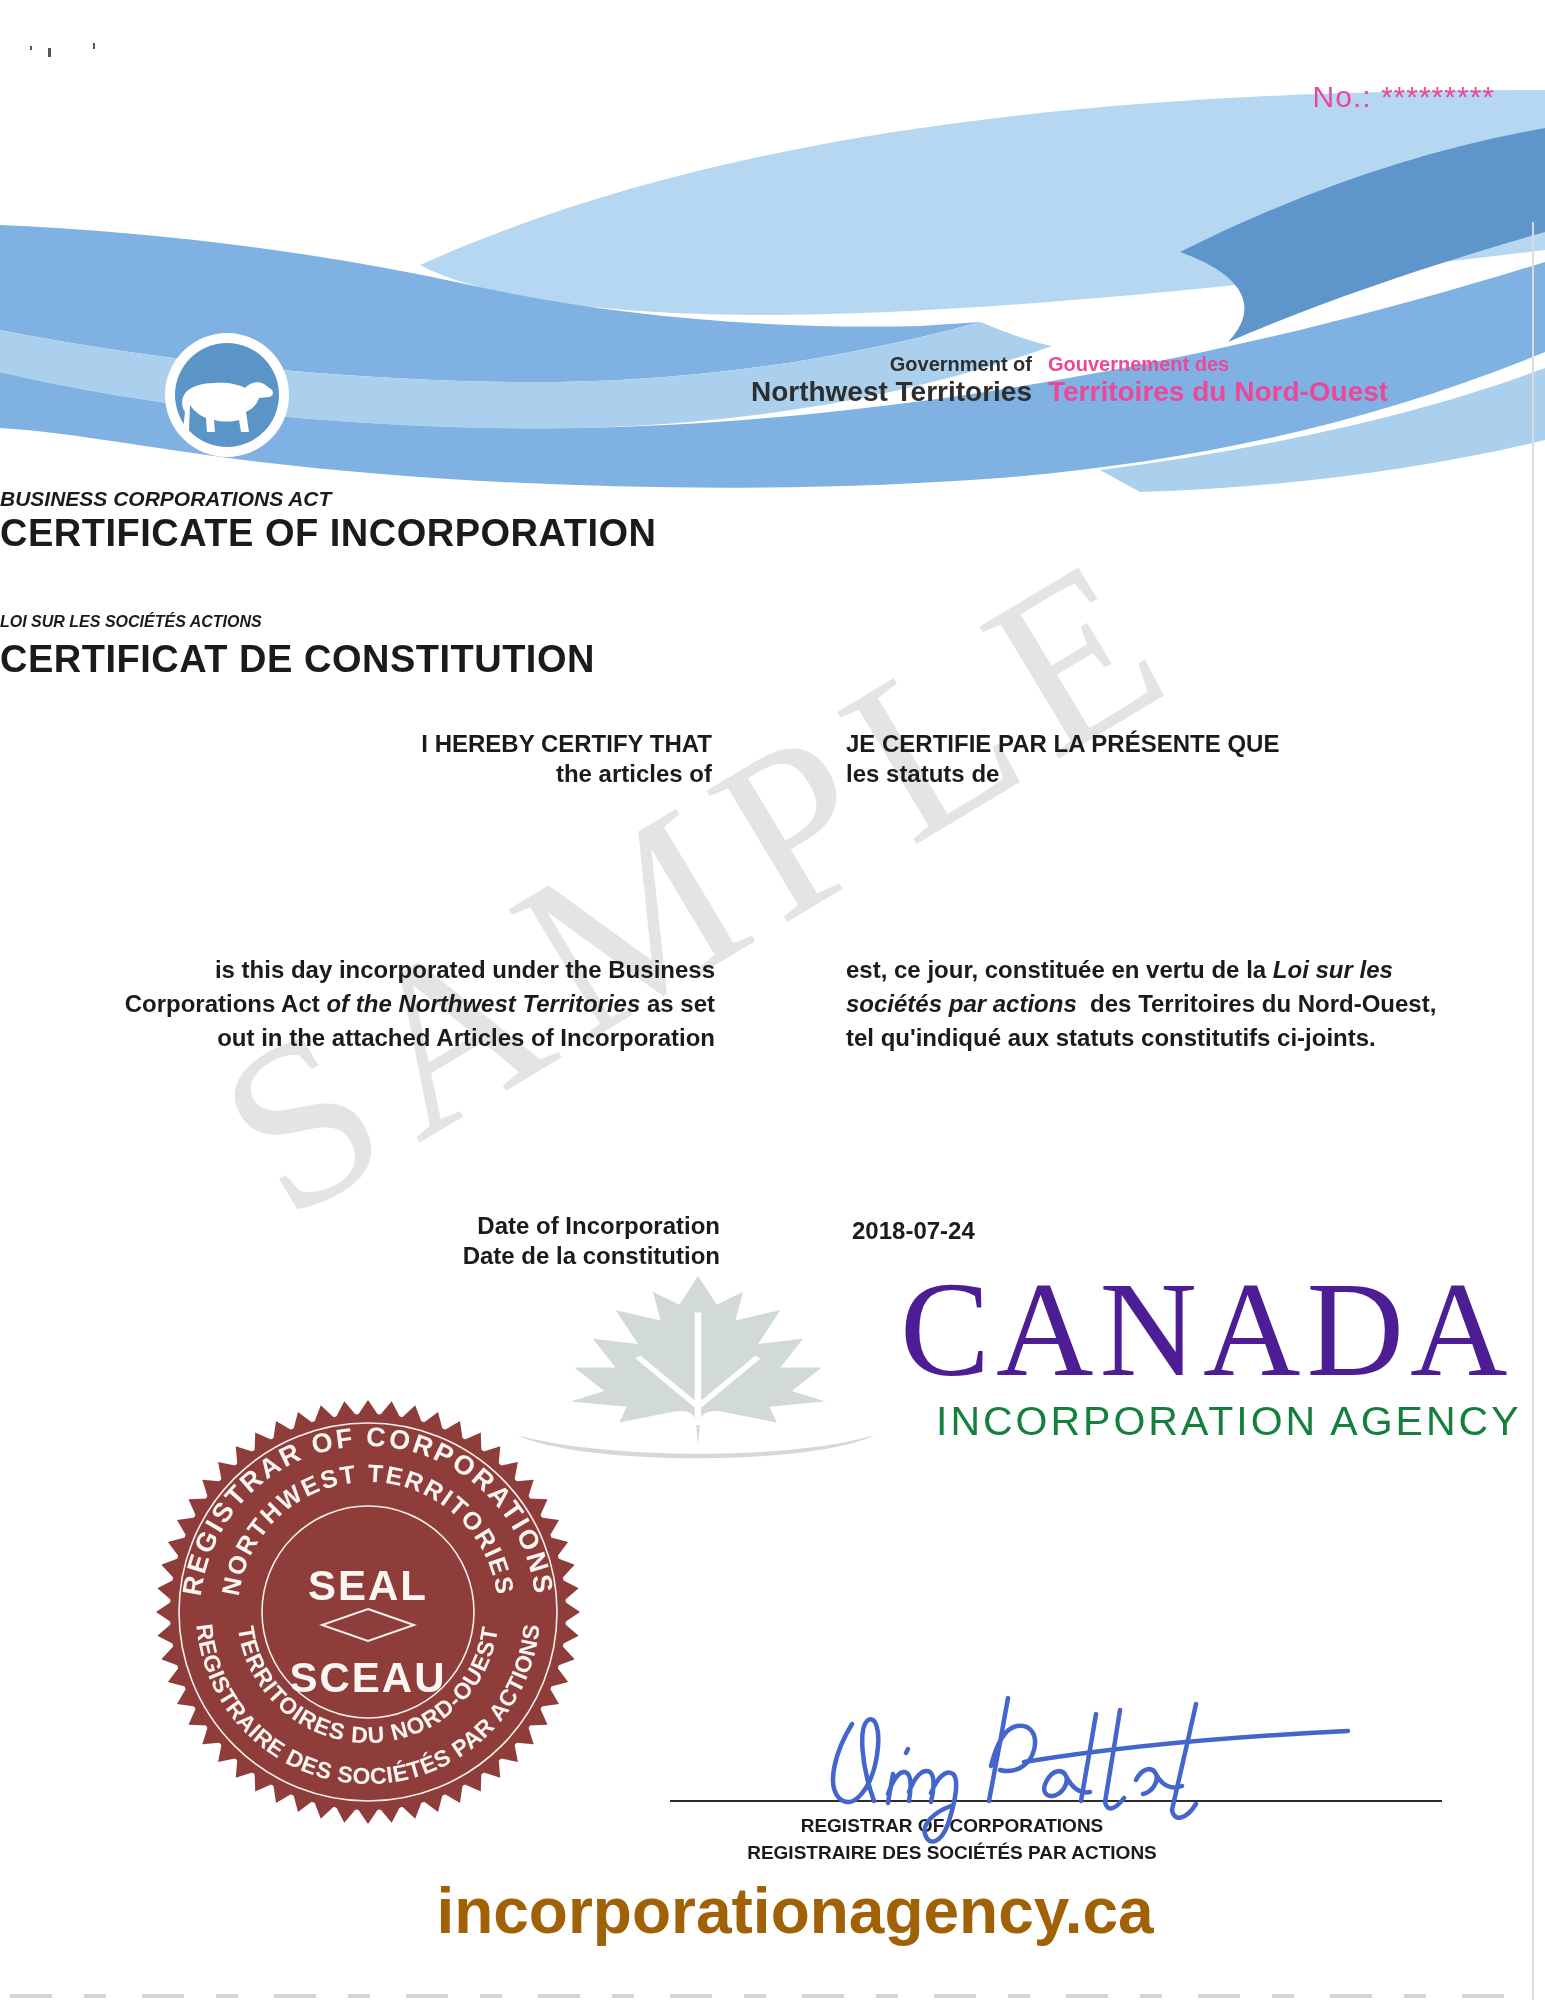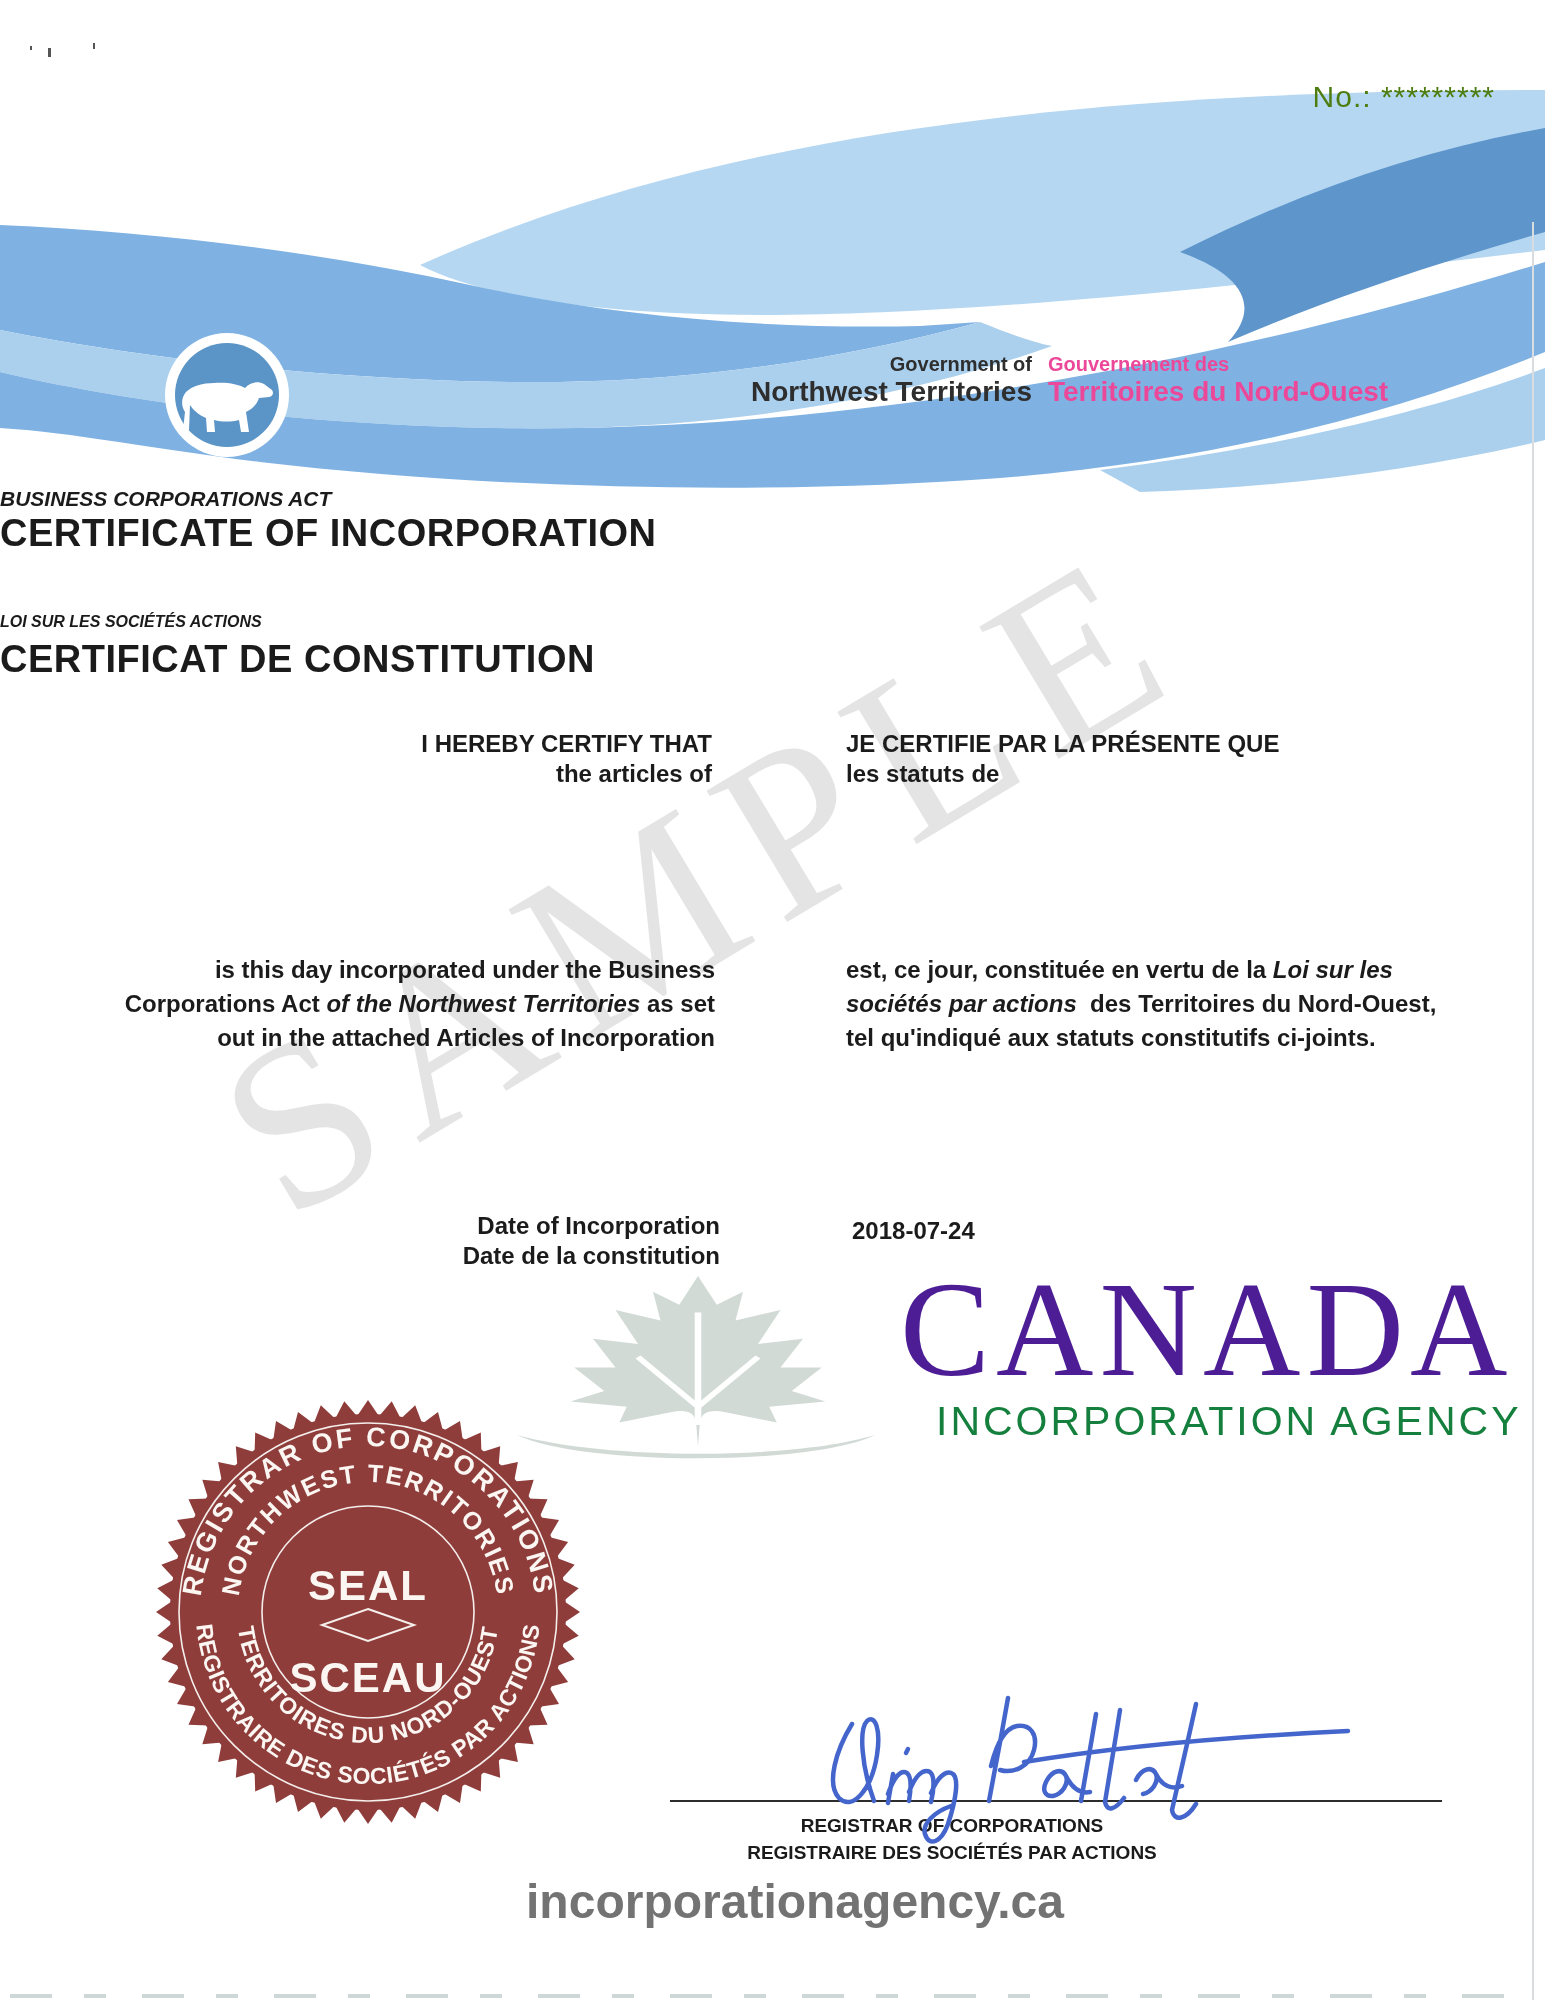--- a/index.html
+++ b/index.html
@@ -5,21 +5,21 @@
   html,body{margin:0;padding:0;background:#ffffff;}
   .page{position:relative;width:1545px;height:2000px;background:#ffffff;overflow:hidden;
         font-family:"Liberation Sans",sans-serif;color:#1b1b1b;}
   .abs{position:absolute;}
   .b{font-weight:bold;}
   .i{font-style:italic;}
   .ctr{left:0;right:0;text-align:left;}
 
   .speck{position:absolute;background:#555;}
 
-  .cert-no{top:80px;right:50px;font-size:30px;letter-spacing:1px;color:#4d7c0f;}
+  .cert-no{top:80px;right:50px;font-size:30px;letter-spacing:1px;color:#ec4899;}
 
   .banner{top:0;left:0;width:1545px;height:500px;}
 
   .gov-en{top:353px;left:500px;width:532px;text-align:right;color:#2e2e2e;line-height:1.1;}
   .gov-fr{top:353px;left:1048px;width:480px;text-align:left;color:#ec4899;line-height:1.1;}
   .gov-s{font-size:20px;font-weight:600;}
   .gov-l{font-size:28px;font-weight:600;margin-top:2px;}
 
   .act-en{top:487px;font-size:21px;}
   .cert-en{top:512px;font-size:38px;letter-spacing:.5px;}
@@ -36,22 +36,22 @@
 
   .date-label{top:1211px;left:300px;width:420px;text-align:right;font-size:24px;line-height:30px;}
   .date-value{top:1217px;left:852px;font-size:24px;}
 
   .wm-sample{top:752px;left:130px;width:1140px;height:260px;line-height:260px;text-align:center;
              font-family:"Liberation Serif",serif;font-size:235px;letter-spacing:22px;color:#e4e4e4;
              transform:rotate(-31deg);z-index:0;}
   .wm-canada{top:1262px;left:900px;font-family:"Liberation Serif",serif;font-size:135px;
              letter-spacing:6px;color:#4c1d95;line-height:1;z-index:0;}
   .wm-agency{top:1398px;left:936px;font-size:41px;font-weight:normal;letter-spacing:3px;color:#15803d;z-index:0;}
-  .wm-site{top:1874px;left:295px;width:1000px;text-align:center;font-size:48px;font-weight:bold;
-           color:#737373;z-index:0;}
+  .wm-site{top:1874px;left:295px;width:1000px;text-align:center;font-size:64px;font-weight:bold;
+           color:#a16207;z-index:0;}
 
   .seal{top:1400px;left:156px;width:424px;height:424px;z-index:2;}
   .seal text{font-family:"Liberation Sans",sans-serif;font-weight:bold;fill:#fbf6f2;}
 
   .sig-svg{top:0;left:0;width:1545px;height:2000px;z-index:3;pointer-events:none;}
   .sig-line{top:1800px;left:670px;width:772px;height:2px;background:#2d2d2d;z-index:1;}
   .sig-labels{top:1812px;left:602px;width:700px;text-align:center;font-size:19px;line-height:27px;z-index:2;}
 
   .edge-line{top:222px;left:1532px;width:2px;height:1778px;background:#dadde0;}
   .bottom-dashes{left:10px;bottom:2px;height:4px;width:1525px;opacity:.85;

